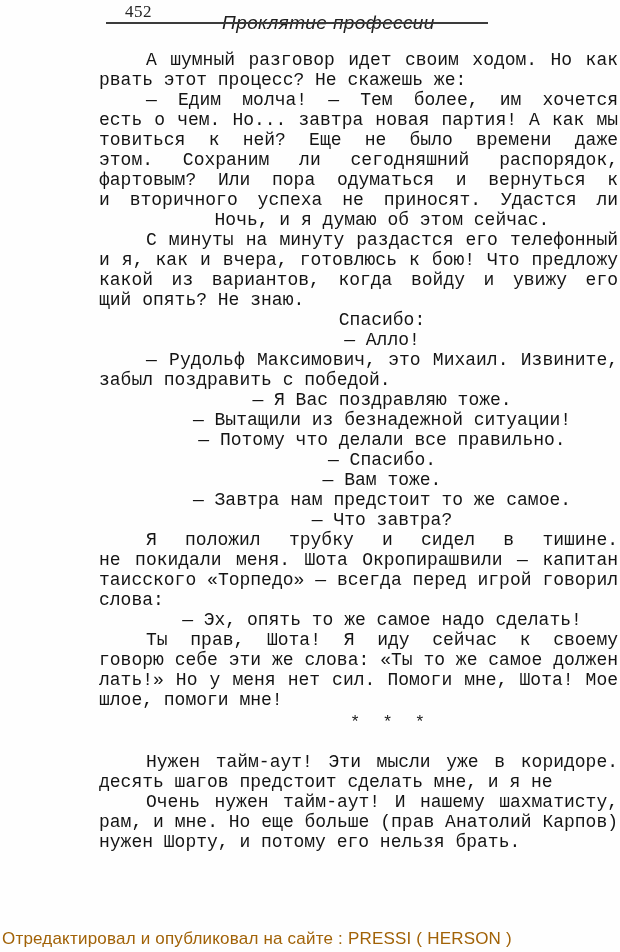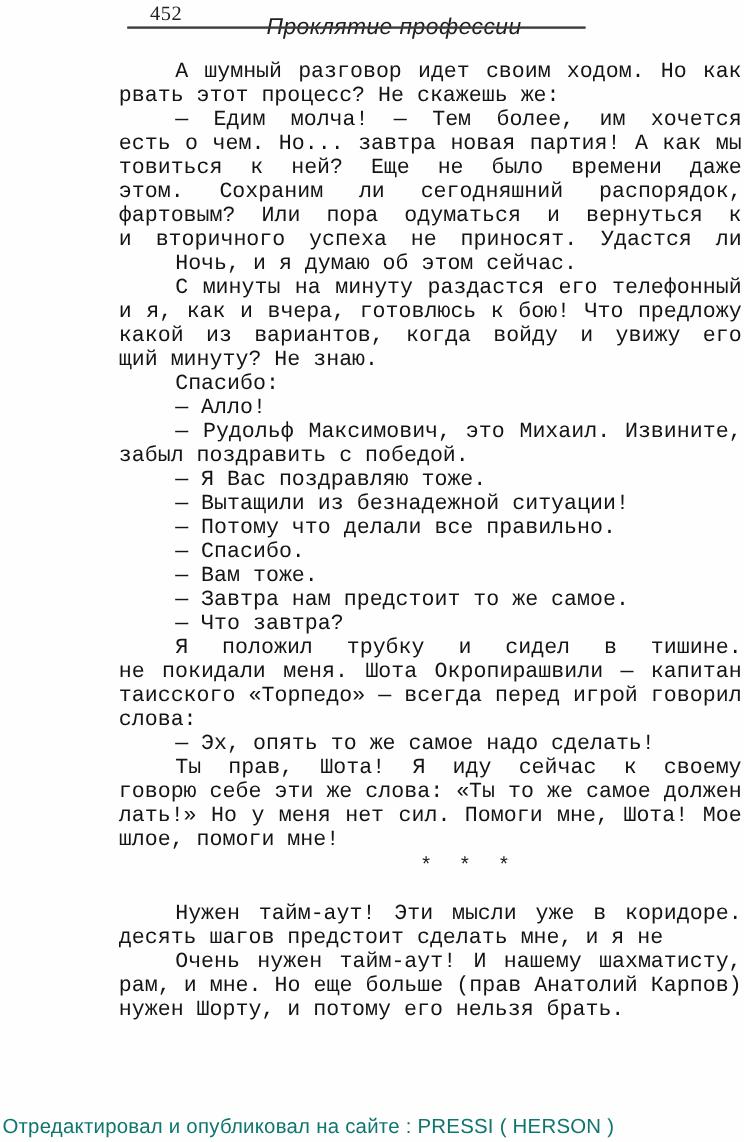--- a/index.html
+++ b/index.html
@@ -32,21 +32,21 @@
   
   .text-block {
     position: absolute; left: 99px; top: 50px; width: 519px;
     font-family: Liberation Mono, monospace;
     font-size: 18px; color: #141414;
   }
   .line {
     height: 20px; line-height: 20px;
     overflow: hidden; white-space: normal;
   }
-  .line.indent { padding-left: 47px; }
+  .line.indent { padding-left: 47px; text-align: center; }
   .line.justify { text-align: justify; text-align-last: justify; }
   .separator {
     height: 42px; padding-top: 3px; box-sizing: border-box;
     text-align: center; padding-left: 64px;
     font-size: 17px; letter-spacing: 6px; color: #1a1a1a;
   }
 
   
   .footer {
     position: absolute; left: 2px; top: 929px;
@@ -71,21 +71,21 @@
       <div class="line indent justify">— Едим молча! — Тем более, им хочется распорядок и</div>
       <div class="line justify">есть о чем. Но... завтра новая партия! А как мы будем го</div>
       <div class="line justify">товиться к ней? Еще не было времени даже подумать об</div>
       <div class="line justify">этом. Сохраним ли сегодняшний распорядок, оказавшийся</div>
       <div class="line justify">фартовым? Или пора одуматься и вернуться к «прошлому»?</div>
       <div class="line justify">и вторичного успеха не приносят. Удастся ли опять угадать?</div>
       <div class="line indent">Ночь, и я думаю об этом сейчас.</div>
       <div class="line indent justify">С минуты на минуту раздастся его телефонный звонок</div>
       <div class="line justify">и я, как и вчера, готовлюсь к бою! Что предложу я ему</div>
       <div class="line justify">какой из вариантов, когда войду и увижу его вопрошаю</div>
-      <div class="line">щий минуту? Не знаю.</div>
+      <div class="line">щий опять? Не знаю.</div>
       <div class="line indent">Спасибо:</div>
       <div class="line indent">— Алло!</div>
       <div class="line indent justify">— Рудольф Максимович, это Михаил. Извините, что</div>
       <div class="line">забыл поздравить с победой.</div>
       <div class="line indent">— Я Вас поздравляю тоже.</div>
       <div class="line indent">— Вытащили из безнадежной ситуации!</div>
       <div class="line indent">— Потому что делали все правильно.</div>
       <div class="line indent">— Спасибо.</div>
       <div class="line indent">— Вам тоже.</div>
       <div class="line indent">— Завтра нам предстоит то же самое.</div>
@@ -100,15 +100,15 @@
       <div class="line justify">лать!» Но у меня нет сил. Помоги мне, Шота! Мое про</div>
       <div class="line">шлое, помоги мне!</div>
       <div class="separator">* * *</div>
       <div class="line indent justify">Нужен тайм-аут! Эти мысли уже в коридоре. Те же</div>
       <div class="line">десять шагов предстоит сделать мне, и я не спешу.</div>
       <div class="line indent justify">Очень нужен тайм-аут! И нашему шахматисту, и трене</div>
       <div class="line justify">рам, и мне. Но еще больше (прав Анатолий Карпов) он</div>
       <div class="line">нужен Шорту, и потому его нельзя брать.</div>
     </div>
 
-  <div class="footer" style="color: #0f766e;">Отредактировал и опубликовал на сайте : PRESSI ( HERSON )</div>
+  <div class="footer" style="color: #a16207;">Отредактировал и опубликовал на сайте : PRESSI ( HERSON )</div>
 
 </div>
 
 </body></html>

